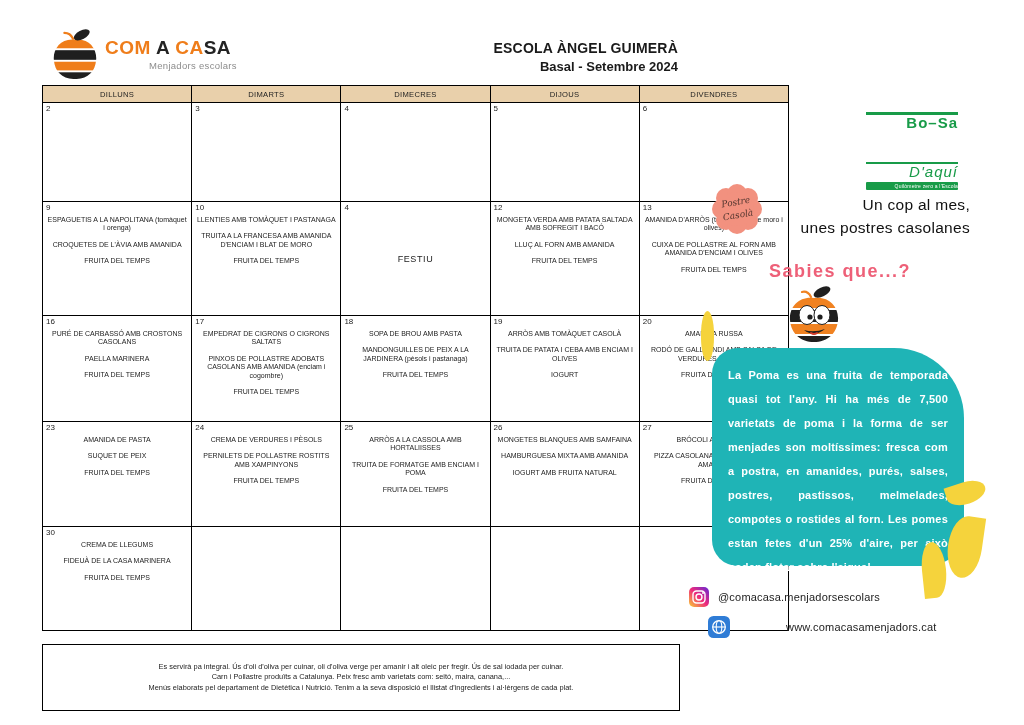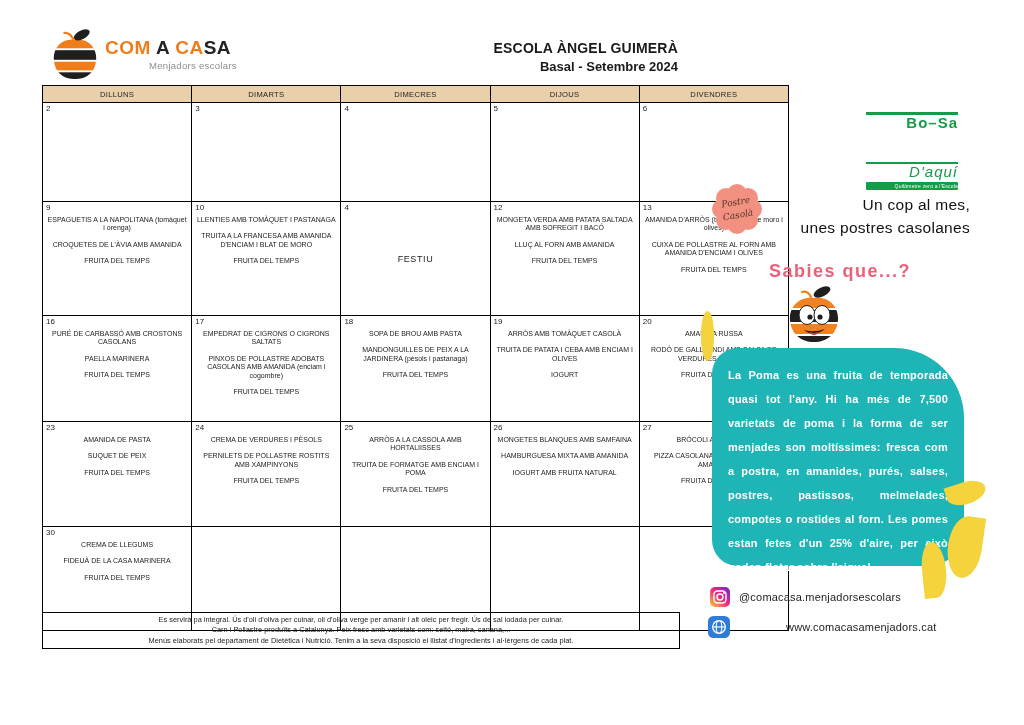--- a/index.html
+++ b/index.html
@@ -27,22 +27,22 @@
   tr.r1 td{height:98px} tr.r2 td{height:113px} tr.r3 td{height:105px}
   tr.r4 td{height:104px} tr.r5 td{height:103px}
   .dnum{position:absolute;top:1px;left:3px;font-size:8px;color:#222;}
   .menu{padding:14px 2px 2px;text-align:center;}
   .mi{font-size:7px;line-height:1.2;margin:0 1px 8px;color:#222;}
   td.festiu{background:#eed6b2;}
   .festiu-label{position:absolute;top:50%;left:0;right:0;transform:translateY(-50%);
                 text-align:center;font-size:9px;letter-spacing:.6px;color:#222;}
   td.cream{background:#fdeecd;}
 
-  .legal{position:absolute;left:42px;top:612px;width:638px;box-sizing:border-box;border:1px solid #000;
-         text-align:center;font-size:7.4px;line-height:1.4;padding:2px 4px;color:#222;}
+  .legal{position:absolute;left:42px;top:644px;width:638px;box-sizing:border-box;border:1px solid #000;
+         text-align:center;font-size:7.4px;line-height:1.4;padding:17px 4px;color:#222;}
 
   
   .kmzero{position:absolute;left:866px;top:112px;width:92px;color:#189b48;text-align:right;}
   .km-l1{font-weight:bold;font-size:15px;line-height:1.05;border-top:3px solid #189b48;letter-spacing:1px;}
   .km-l2{font-weight:normal;font-size:15px;line-height:1.05;border-top:2px solid #189b48;letter-spacing:1px;font-style:italic;margin-top:31px;}
   .km-tag{background:#189b48;color:#fff;font-size:5px;padding:1px 0;margin-top:2px;border-radius:1px;letter-spacing:.2px;}
 
   .badge{position:absolute;left:720px;top:192px;width:34px;height:34px;background:#f2917f;border-radius:50%;
          box-shadow:0 -15px 0 -7px #f2917f,0 15px 0 -7px #f2917f,-15px 0 0 -7px #f2917f,15px 0 0 -7px #f2917f,
                     -11px -11px 0 -7px #f2917f,11px -11px 0 -7px #f2917f,-11px 11px 0 -7px #f2917f,11px 11px 0 -7px #f2917f;}
@@ -60,21 +60,21 @@
   .fact-box{position:absolute;left:712px;top:348px;width:252px;height:218px;background:#1fb4b6;
             border-radius:26px 70px 36px 26px;box-sizing:border-box;padding:15px 16px;}
   .fact-text{color:#fff;font-weight:bold;font-size:11px;line-height:24px;text-align:justify;letter-spacing:.2px;}
 
   .petal{position:absolute;background:#f5d33c;}
   .petal1{left:946px;top:482px;width:40px;height:22px;border-radius:0 100% 100% 100%;transform:rotate(-18deg);}
   .petal2{left:948px;top:516px;width:34px;height:62px;border-radius:100% 0 100% 100%;transform:rotate(8deg);}
   .petal3{left:922px;top:542px;width:24px;height:56px;border-radius:100% 100% 100% 0;transform:rotate(-6deg);}
 
   .contact{position:absolute;display:flex;align-items:center;}
-  .contact-ig{left:710px;top:587px;}
+  .contact-ig{left:689px;top:587px;}
   .contact-web{left:708px;top:616px;gap:47px;}
   .contact .txt{margin-left:9px;font-size:11px;color:#222;letter-spacing:.2px;}
   .ig-icon{width:20px;height:20px;}
   .web-icon{width:22px;height:22px;}
 </style>
 </head>
 <body>
 
 <div class="page">
 

